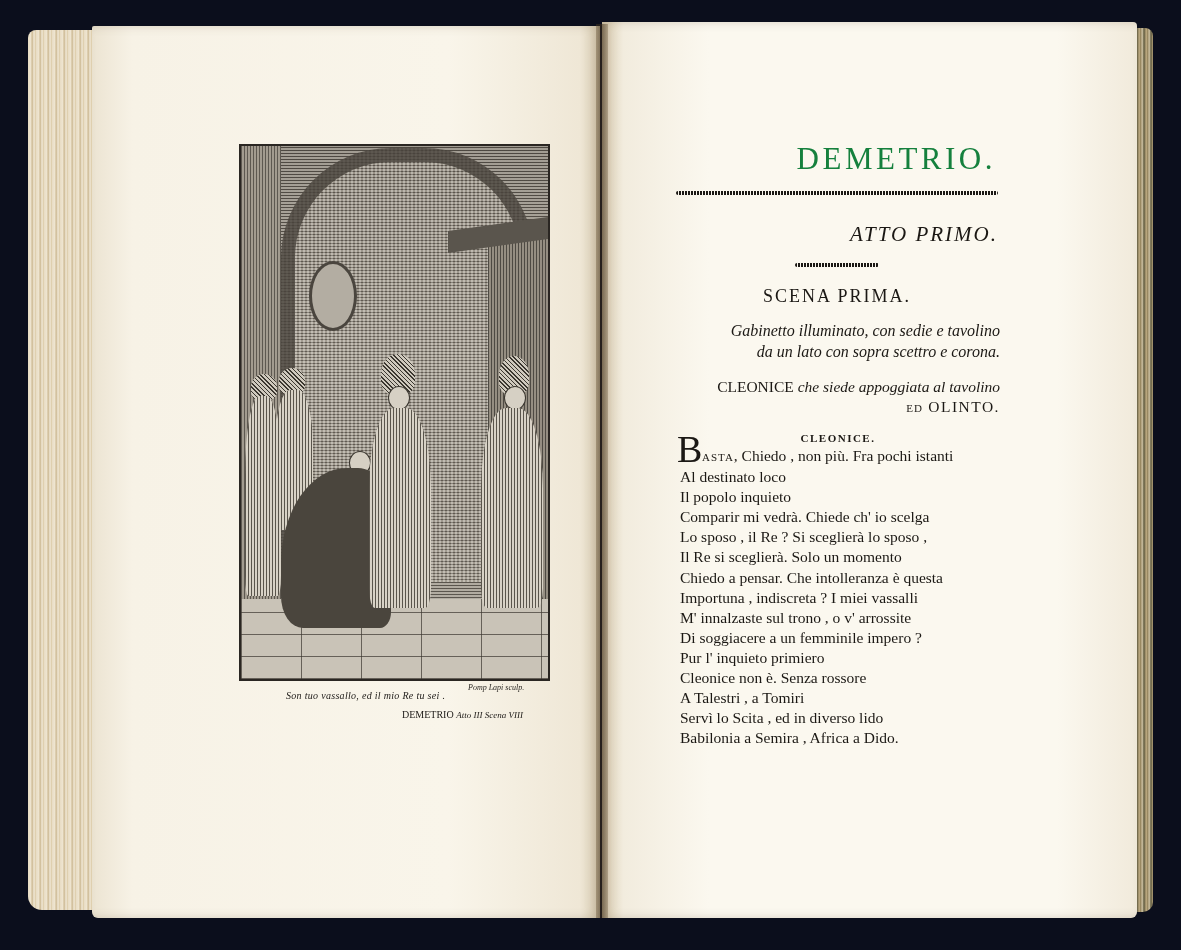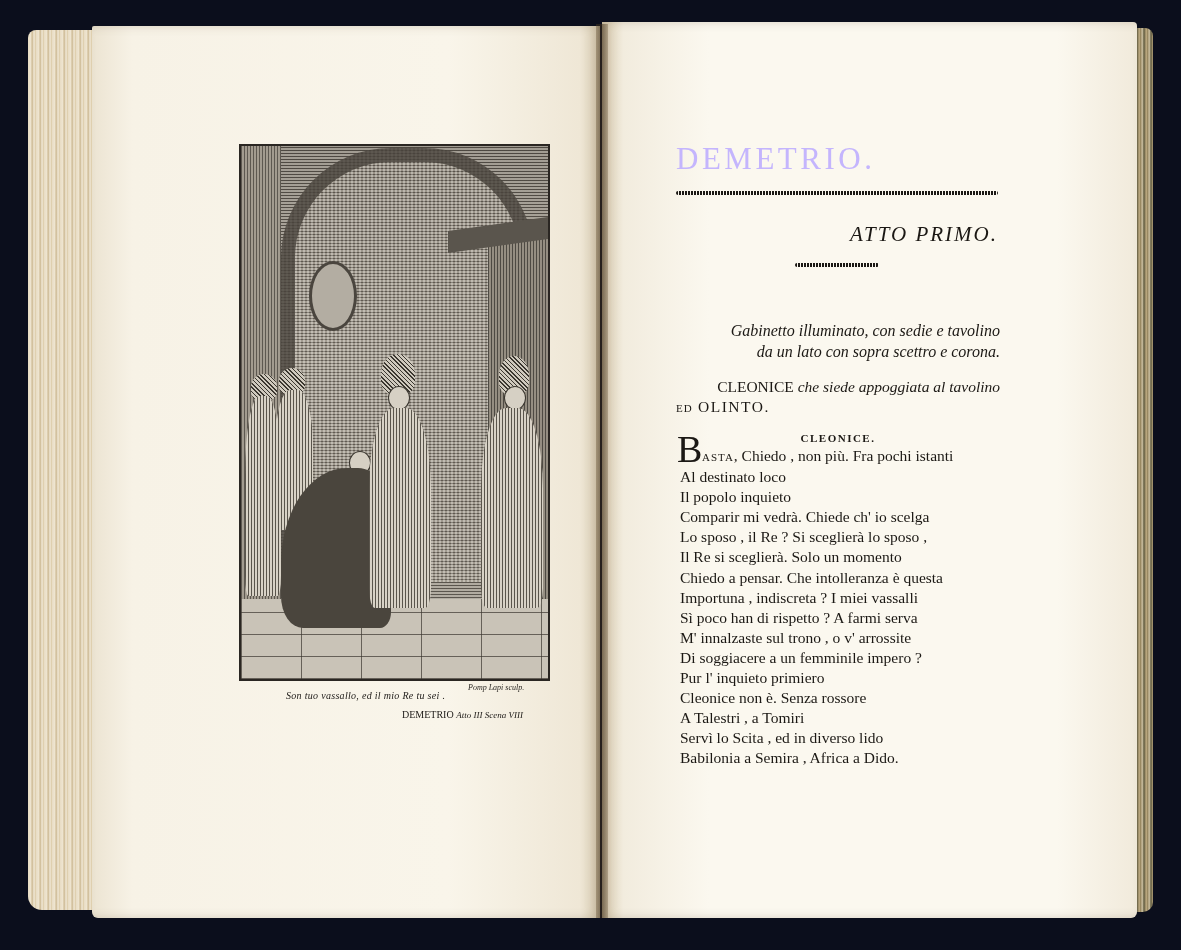--- a/index.html
+++ b/index.html
@@ -71,37 +71,37 @@
   .fig.light { background: repeating-linear-gradient(90deg,#5a554c 0 1px,#d8d2c6 1px 3px); }
   .head { position:absolute; width:20px; height:22px; border-radius:50%; background:#d6d0c4; border:1px solid #3a362f; }
   .helm { position:absolute; width:26px; height:26px; border-radius:50% 50% 30% 30%; background: repeating-linear-gradient(45deg,#3b3730 0 1px,#cfc9bd 1px 3px); }
 
   .credit { position:absolute; left:468px; top:683px; font-size:8px; font-style:italic; color:#2b2824; }
   .caption { position:absolute; left:286px; top:690px; font-size:10px; font-style:italic; color:#1d1a17; letter-spacing:0.3px; }
   .plate-ref { position:absolute; left:402px; top:709px; font-size:10px; color:#1d1a17; }
   .plate-ref .it { font-style:italic; font-size:9px; }
 
   
-  .title { position:absolute; left:676px; top:141px; width:320px; text-align:left;
-    font-size:31px; letter-spacing:3.5px; color:#c4b5fd; }
+  .title { position:absolute; left:676px; top:141px; width:320px; text-align:right;
+    font-size:31px; letter-spacing:3.5px; color:#15803d; }
   .rule-wave { position:absolute; height:4px;
     background: repeating-linear-gradient(90deg, #1b1814 0 2px, transparent 2px 3px);
     border-radius:2px; }
   .rule1 { left:676px; top:191px; width:322px; }
   .rule2 { left:795px; top:263px; width:84px; }
   .act { position:absolute; left:676px; top:222px; width:322px; text-align:right;
     font-size:21px; font-style:italic; letter-spacing:2px; color:#1b1814; }
   .scene { position:absolute; left:676px; top:286px; width:322px; text-align:center;
     font-size:18px; letter-spacing:2px; color:#1b1814; }
   .setting { position:absolute; left:676px; top:320px; width:324px; text-align:right;
     font-size:16px; font-style:italic; line-height:21px; color:#1b1814; }
   .chars { position:absolute; left:676px; top:377px; width:324px; font-size:15.5px;
     line-height:20px; color:#1b1814; }
   .chars .r1 { display:block; text-align:right; }
-  .chars .r2 { display:block; text-align:left; letter-spacing:1.5px; }
+  .chars .r2 { display:block; text-align:right; letter-spacing:1.5px; }
   .chars .it { font-style:italic;text-align:center; }
   .chars .sc { font-size:11px; letter-spacing:1px; }
   .speaker { position:absolute; left:676px; top:432px; width:324px; text-align:center;
     font-size:11px; letter-spacing:1.5px; font-weight:bold; color:#1b1814; }
   .verse { position:absolute; left:680px; top:446px; width:330px; font-size:15.5px;
     line-height:20.1px; color:#1b1814; }
   .verse .line { display:block; white-space:nowrap; }
   .dropcap { position:absolute; left:677px; top:430px; font-size:38px; line-height:38px; color:#1b1814; }
   .verse .first { padding-left:0; }
   .smallcaps { font-size:11px; letter-spacing:1px; }
@@ -145,20 +145,21 @@
   <div class="caption">Son tuo vassallo, ed il mio Re tu sei .</div>
   <div class="plate-ref">
     <span>DEMETRIO</span>
     <span class="it">Atto III Scena VIII</span>
   </div>
 
   <div class="title">DEMETRIO.</div>
   <div class="rule-wave rule1"></div>
   <div class="act">ATTO PRIMO.</div>
   <div class="rule-wave rule2"></div>
+  <div class="scene">SCENA PRIMA.</div>
 
   <div class="setting">
     <div>Gabinetto illuminato, con sedie e tavolino</div>
     <div>da un lato con sopra scettro e corona.</div>
   </div>
 
   <div class="chars">
     <span class="r1"><span>CLEONICE</span><span class="it"> che siede appoggiata al tavolino</span></span>
     <span class="r2"><span class="sc">ED</span><span> OLINTO.</span></span>
   </div>
@@ -168,21 +169,20 @@
 
   <div class="verse">
     <span class="line first" style="padding-left:22px;"><span class="smallcaps">ASTA</span><span>, Chiedo , non più. Fra pochi istanti</span></span>
     <span class="line">Al destinato loco</span>
     <span class="line">Il popolo inquieto</span>
     <span class="line">Comparir mi vedrà. Chiede ch' io scelga</span>
     <span class="line">Lo sposo , il Re ? Si sceglierà lo sposo ,</span>
     <span class="line">Il Re si sceglierà. Solo un momento</span>
     <span class="line">Chiedo a pensar. Che intolleranza è questa</span>
     <span class="line">Importuna , indiscreta ? I miei vassalli</span>
-    <span class="line">Sì poco han di rispetto ? A farmi serva</span>
     <span class="line">M' innalzaste sul trono , o v' arrossite</span>
     <span class="line">Di soggiacere a un femminile impero ?</span>
     <span class="line">Pur l' inquieto primiero</span>
     <span class="line">Cleonice non è. Senza rossore</span>
     <span class="line">A Talestri , a Tomiri</span>
     <span class="line">Servì lo Scita , ed in diverso lido</span>
     <span class="line">Babilonia a Semira , Africa a Dido.</span>
   </div>
 </div>
 

